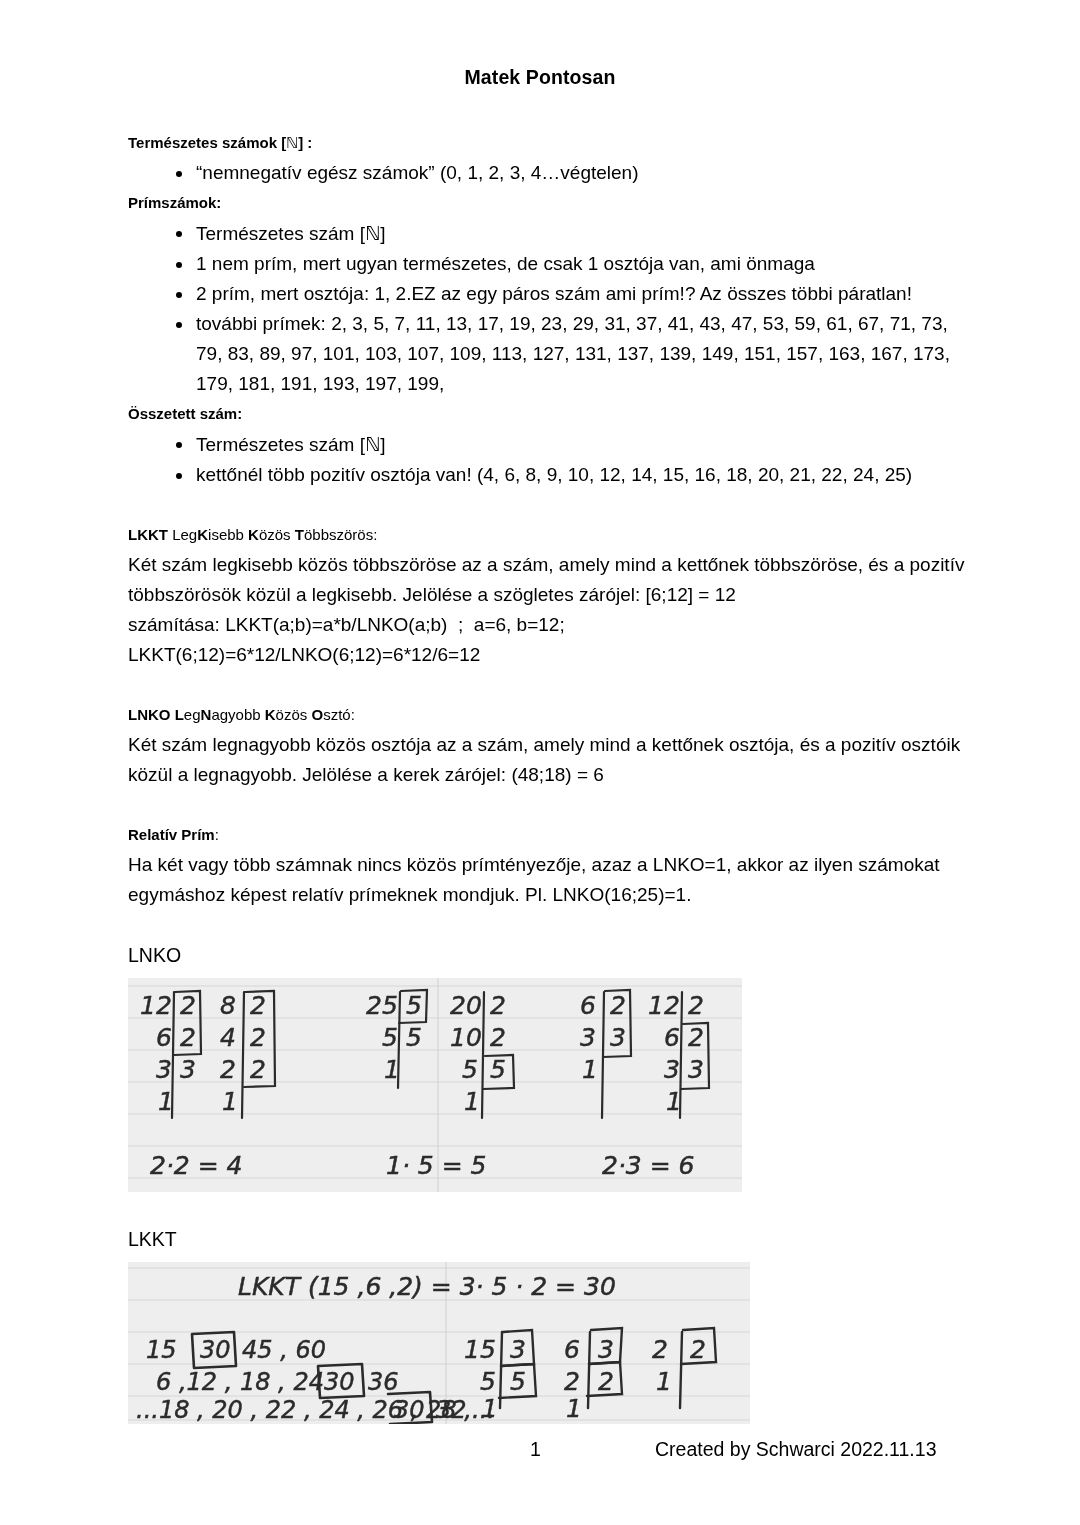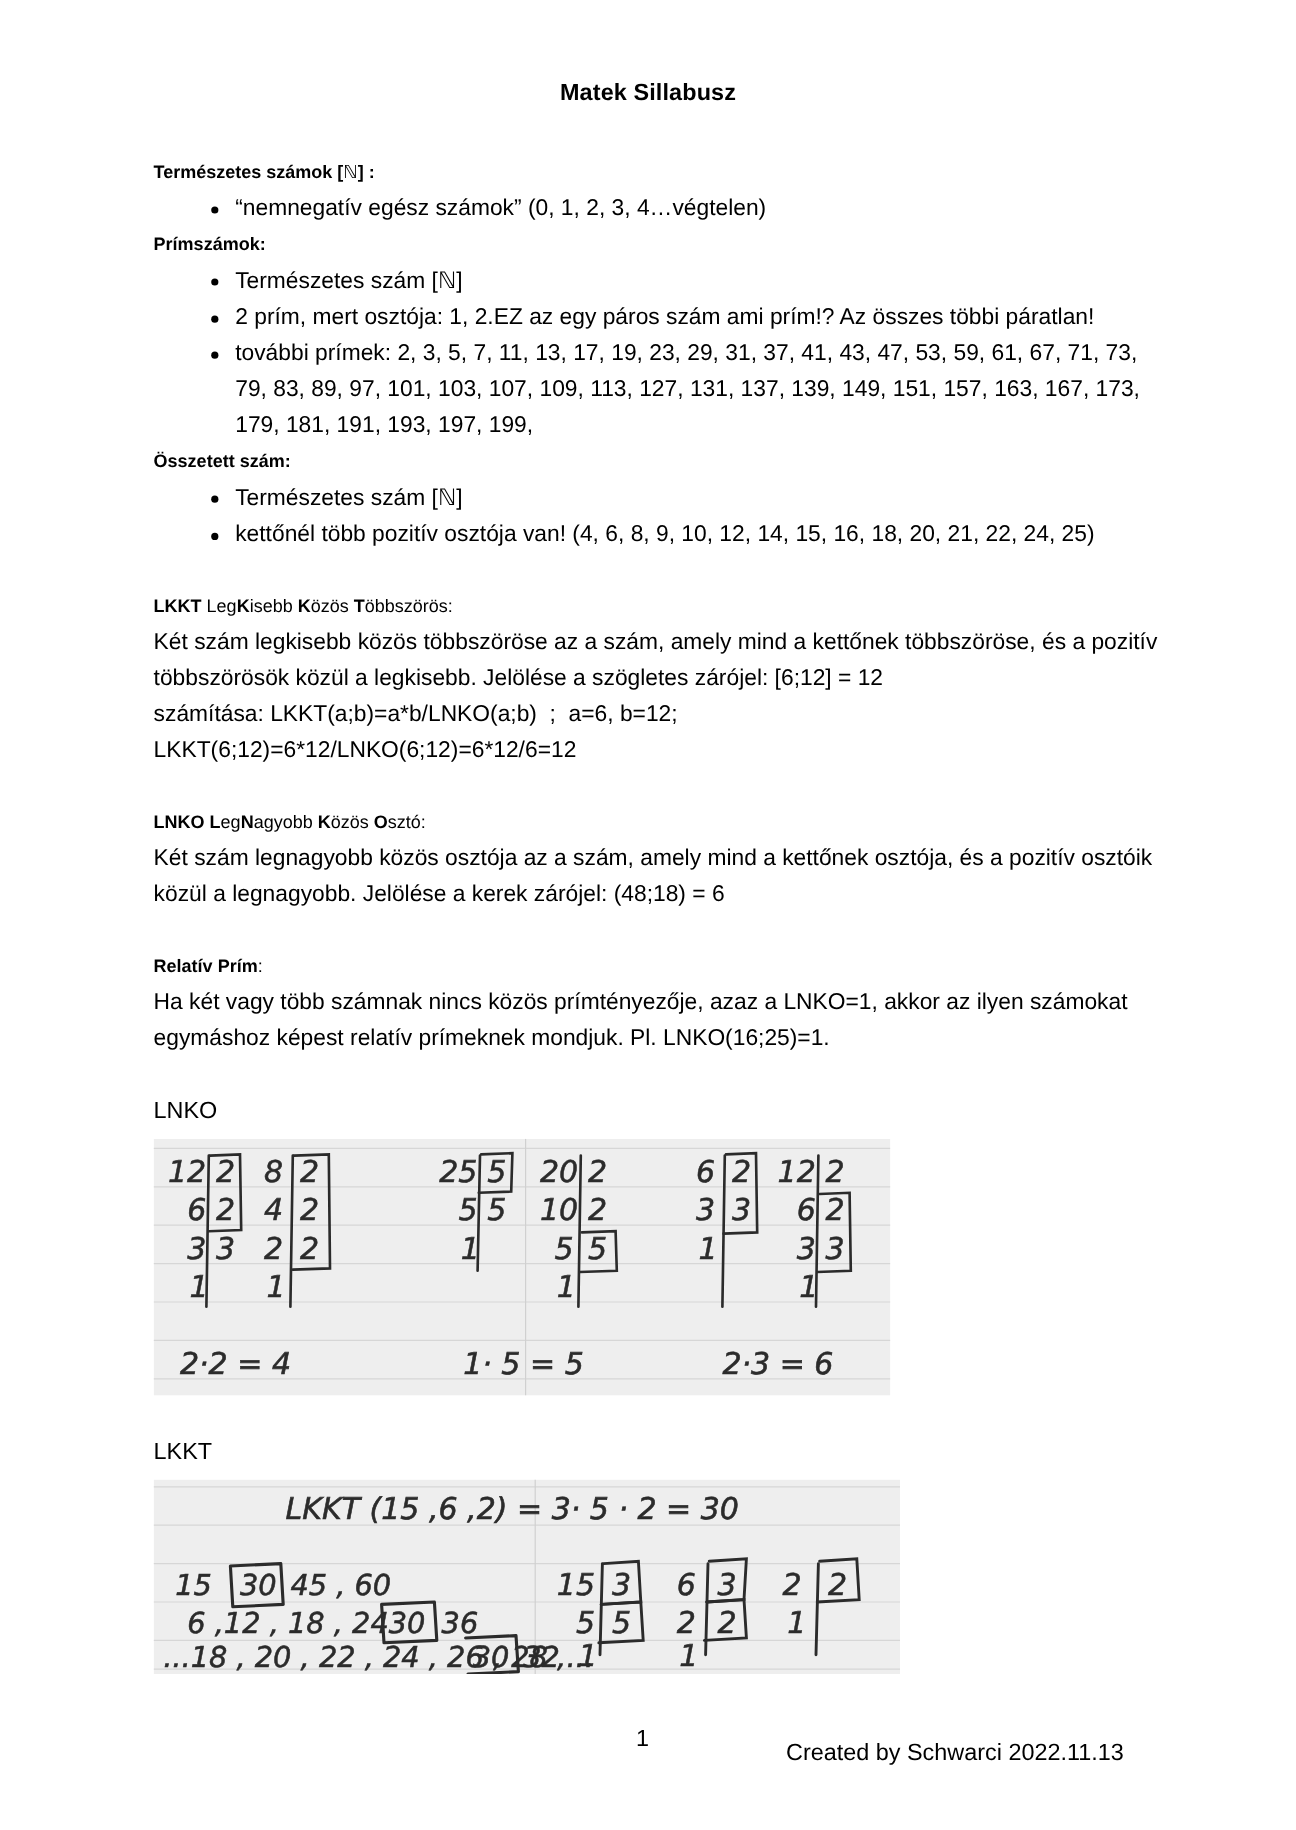--- a/index.html
+++ b/index.html
@@ -93,45 +93,46 @@
     font-size: 19.5px;
   }
   .footer .pagenum {
     position: absolute;
     left: 530px;
     top: 0;
   }
   .footer .credit {
     position: absolute;
     left: 655px;
-    top: 12px;
+    top: 0;
   }
   .nset {
     font-family: "DejaVu Sans", sans-serif;
     font-weight: normal;
   }
   .hand-wrap { position: relative; }
 </style>
 </head>
 <body>
 
 <div class="page">
 
-  <div class="doc-title">Matek Sillabusz</div>
+  <div class="doc-title">Matek Pontosan</div>
 
   <div class="content">
 
     <div class="heading">Természetes számok [<span class="nset">ℕ</span>] :</div>
     <ul class="bullets">
       <li>“nemnegatív egész számok” (0, 1, 2, 3, 4…végtelen)</li>
     </ul>
 
     <div class="heading">Prímszámok:</div>
     <ul class="bullets">
       <li>Természetes szám [<span class="nset">ℕ</span>]</li>
+      <li>1 nem prím, mert ugyan természetes, de csak 1 osztója van, ami önmaga</li>
       <li>2 prím, mert osztója: 1, 2.EZ az egy páros szám ami prím!? Az összes többi páratlan!</li>
       <li>további prímek: 2, 3, 5, 7, 11, 13, 17, 19, 23, 29, 31, 37, 41, 43, 47, 53, 59, 61, 67, 71, 73, 79, 83, 89, 97, 101, 103, 107, 109, 113, 127, 131, 137, 139, 149, 151, 157, 163, 167, 173, 179, 181, 191, 193, 197, 199,</li>
     </ul>
 
     <div class="heading">Összetett szám:</div>
     <ul class="bullets">
       <li>Természetes szám [<span class="nset">ℕ</span>]</li>
       <li>kettőnél több pozitív osztója van! (4, 6, 8, 9, 10, 12, 14, 15, 16, 18, 20, 21, 22, 24, 25)</li>
     </ul>
 

